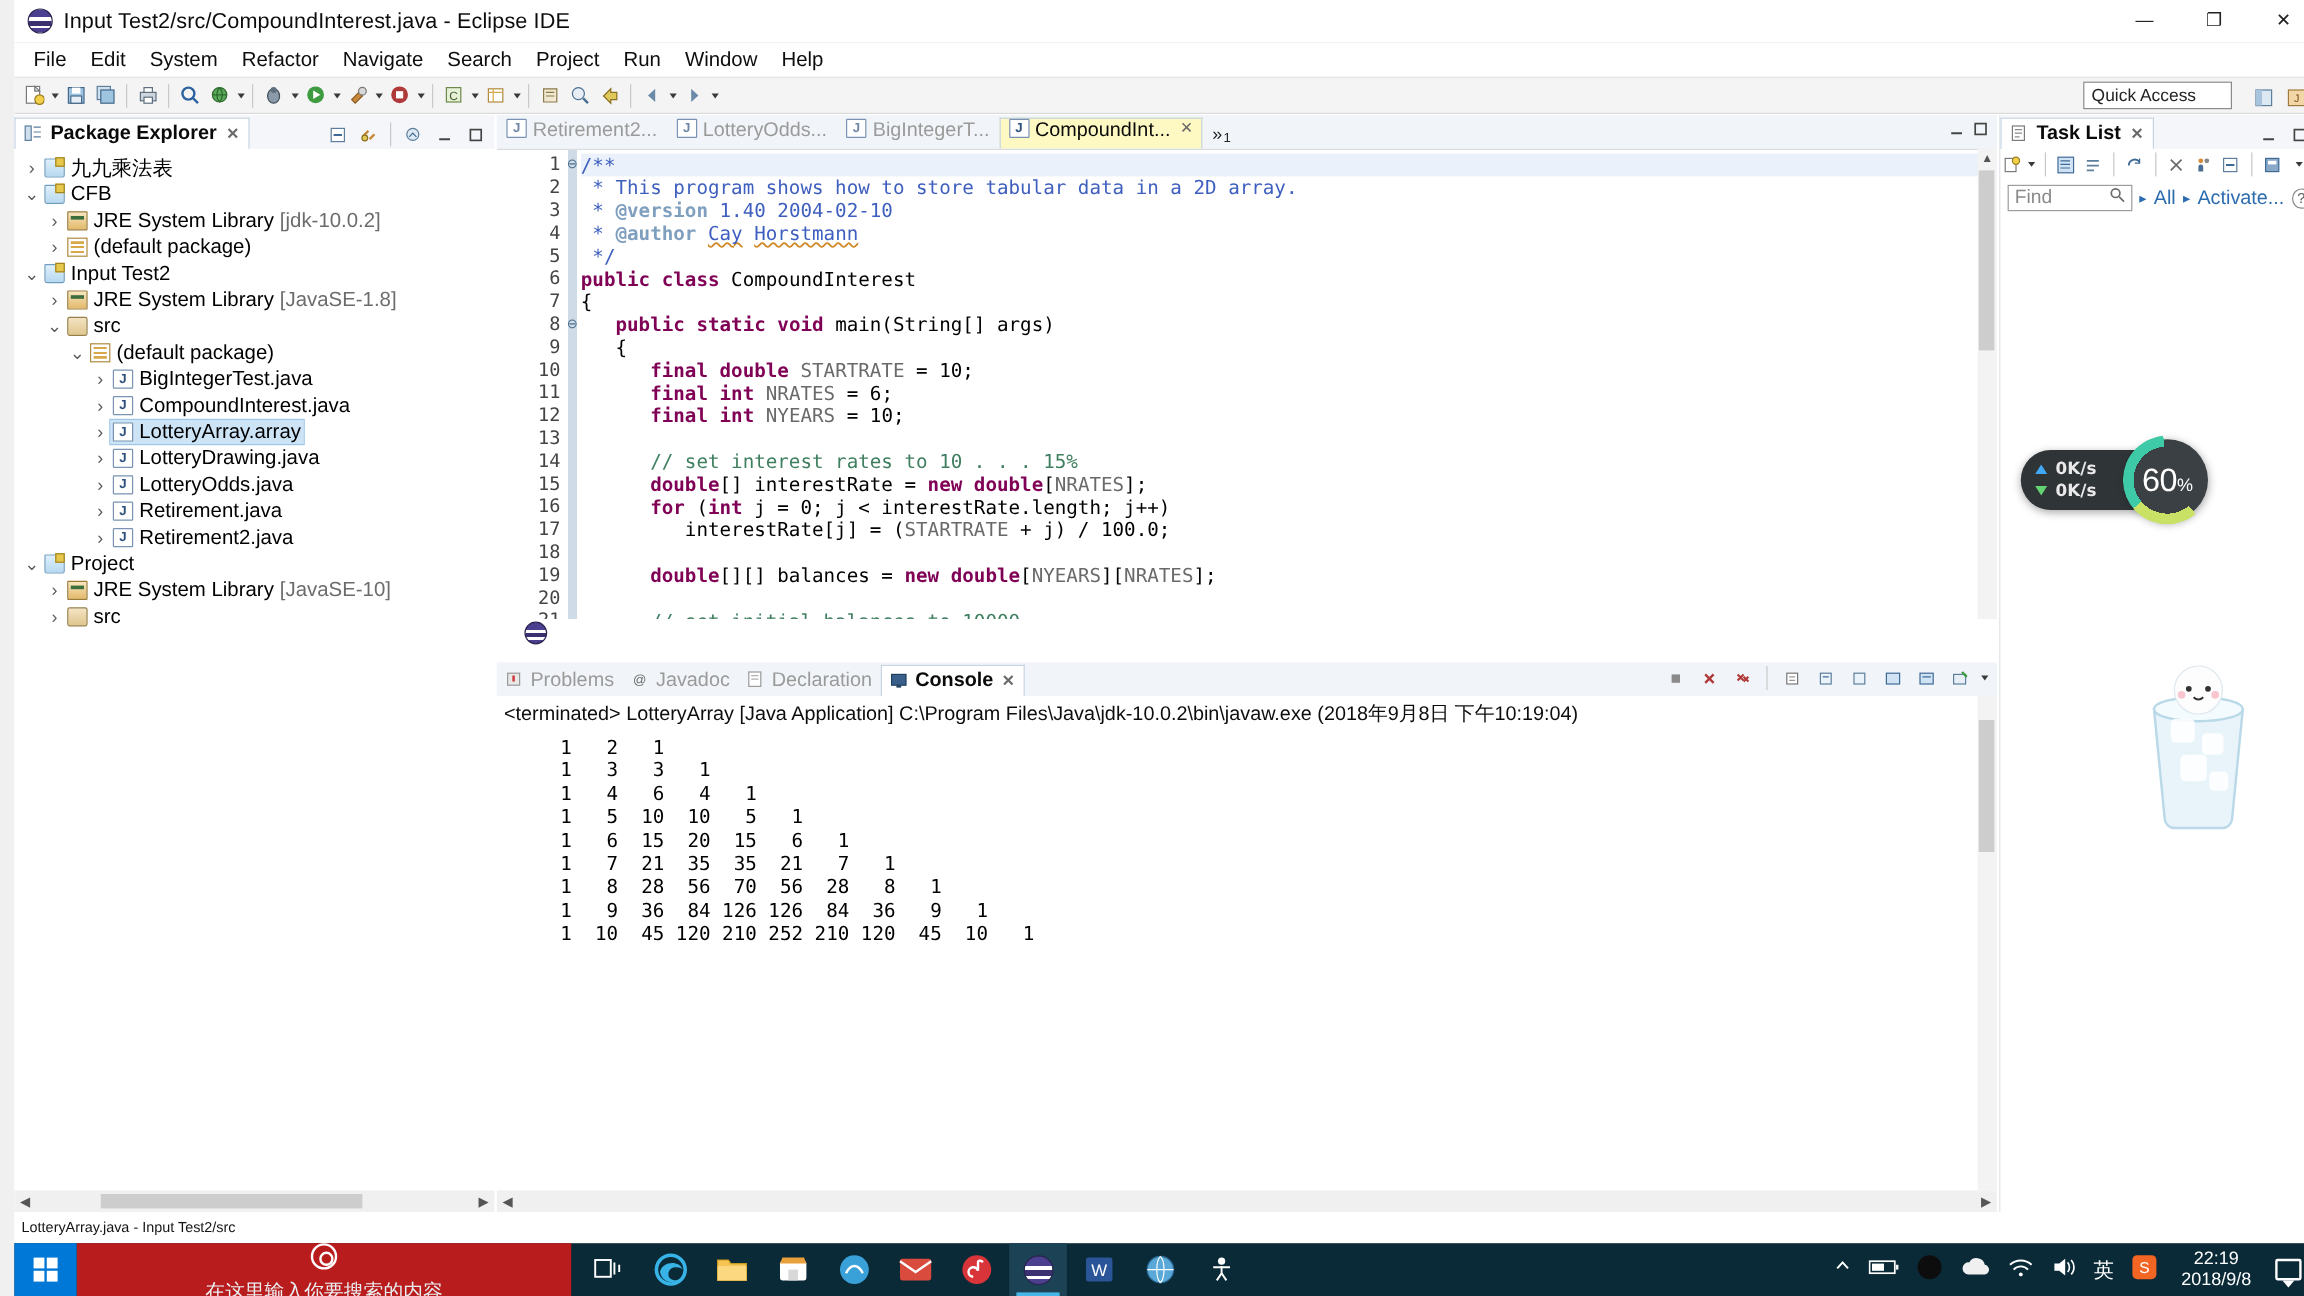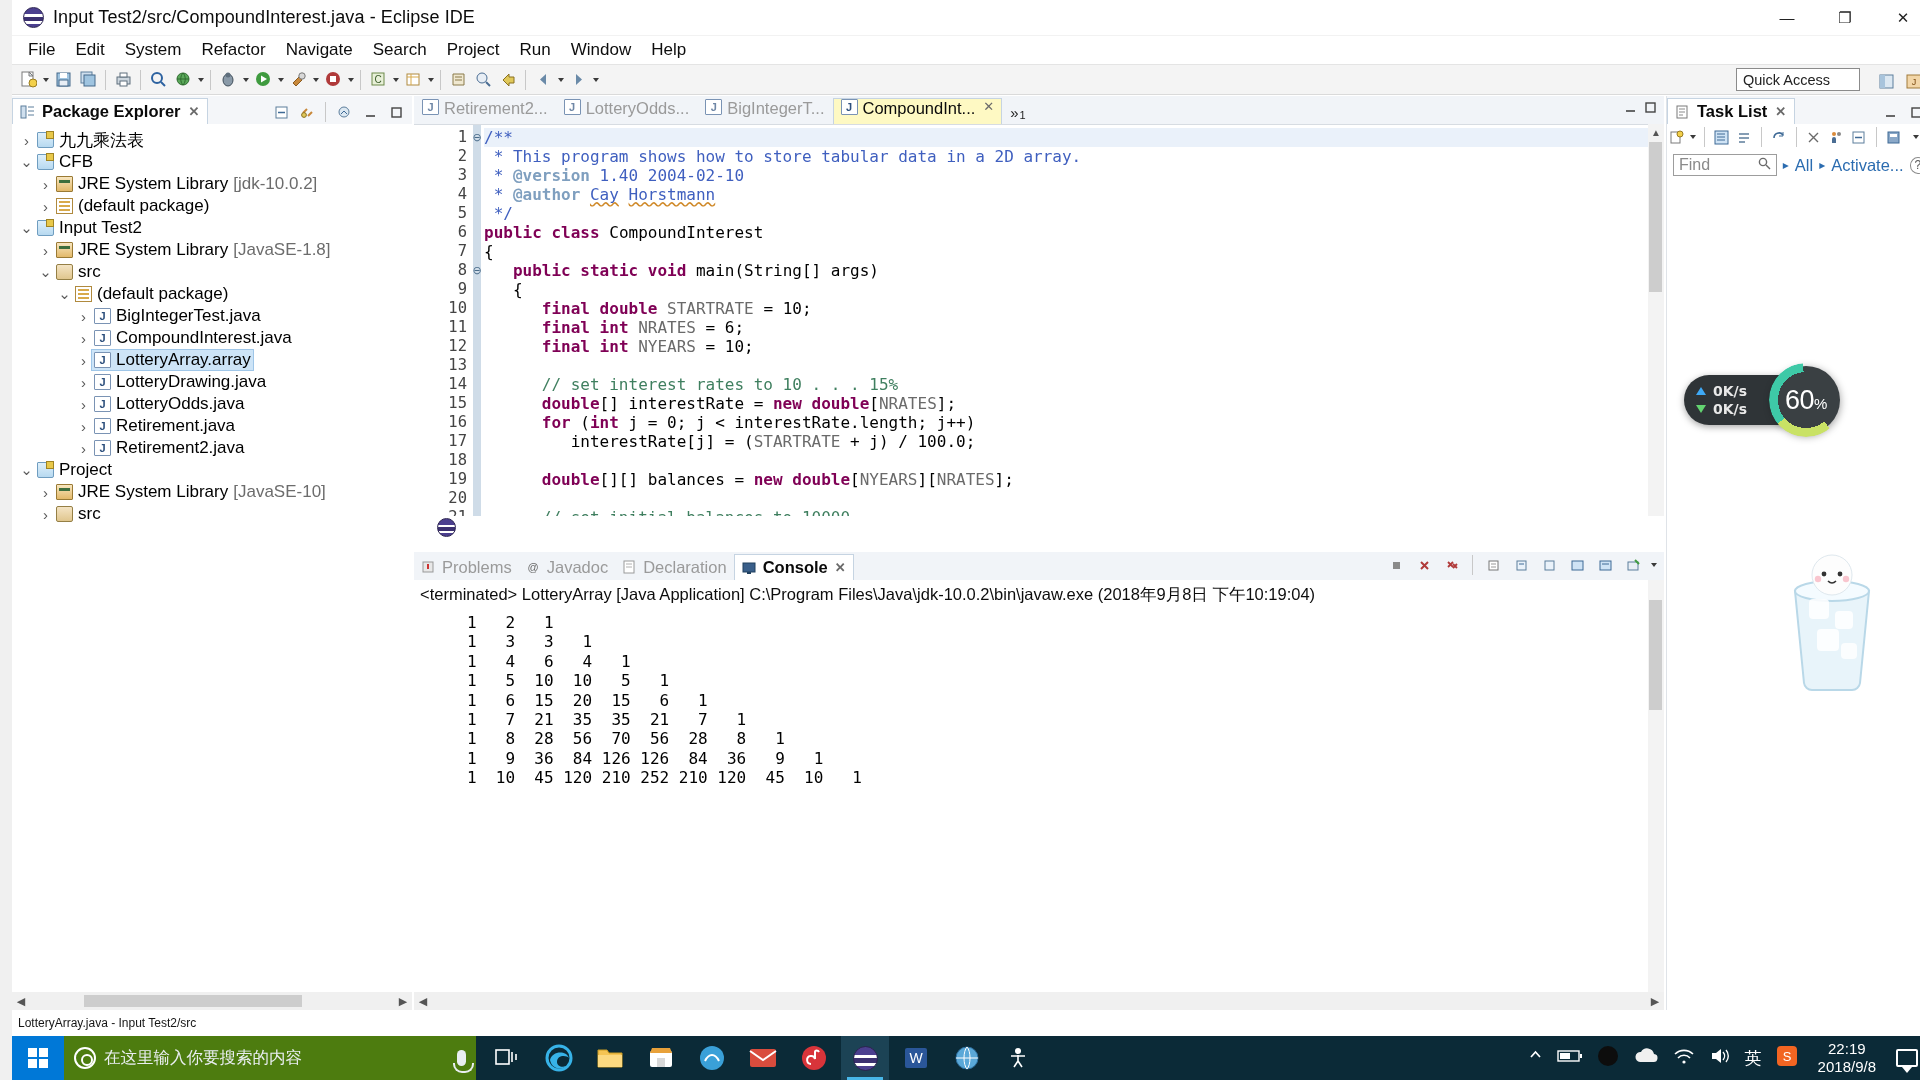--- a/index.html
+++ b/index.html
@@ -166,21 +166,21 @@
   .cpuring { position: absolute; inset: -3px; border-radius: 50%; background: conic-gradient(from 140deg, #c9e265 0deg 90deg, #3ec9a7 90deg 215deg, rgba(0,0,0,0) 215deg 360deg); -webkit-mask: radial-gradient(circle, transparent 28px, #000 28px); mask: radial-gradient(circle, transparent 28px, #000 28px); }
   .cpuval { color: #fff; font-size: 27px; font-weight: 300; z-index: 1; letter-spacing: -.5px; }
   .cpuval span { font-size: 15px; }
   .mascot { position: absolute; left: 1745px; top: 455px; width: 160px; height: 150px; }
 
   
   .taskbar { position: absolute; left: 0; bottom: 0; width: 1920px; height: 44px; background: #0b2a37; display: flex; align-items: center; }
   .start-btn { width: 52px; height: 44px; background: #0078d7; display: flex; align-items: center; justify-content: center; }
   .winlogo { width: 20px; height: 20px; display: grid; grid-template-columns: 1fr 1fr; grid-template-rows: 1fr 1fr; gap: 2px; }
   .winlogo i { background: #fff; display: block; }
-  .tb-search { width: 412px; height: 44px; background: #4d7c0f; display: flex; align-items: center; gap: 8px; padding: 0 10px; }
+  .tb-search { width: 412px; height: 44px; background: #b91c1c; display: flex; align-items: center; gap: 8px; padding: 0 10px; flex-direction: column; }
   .search-circle { width: 22px; height: 22px; border: 2px solid #fff; border-radius: 50%; position: relative; flex: none; }
   .search-circle:after { content: ""; position: absolute; left: 5px; top: 5px; width: 8px; height: 8px; border: 2px solid #fff; border-radius: 50%; }
   .tb-search-text { color: #e9eef1; font-size: 16.5px; flex: 1; }
   .mic { width: 9px; height: 16px; border-radius: 5px; background: #e9eef1; position: relative; }
   .mic:after { content: ""; position: absolute; left: -4px; top: 13px; width: 17px; height: 8px; border: 2px solid #e9eef1; border-top: none; border-radius: 0 0 9px 9px; }
   .tb-apps { display: flex; align-items: center; gap: 3px; padding-left: 8px; }
   .tb-app { width: 48px; height: 44px; display: flex; align-items: center; justify-content: center; position: relative; }
   .tb-app.active { background: #1c4355; }
   .tb-app.active:after { content: ""; position: absolute; bottom: 0; left: 6px; right: 6px; height: 3px; background: #48b7e8; }
   .tray { margin-left: auto; display: flex; align-items: center; gap: 14px; padding-right: 8px; color: #fff; }

